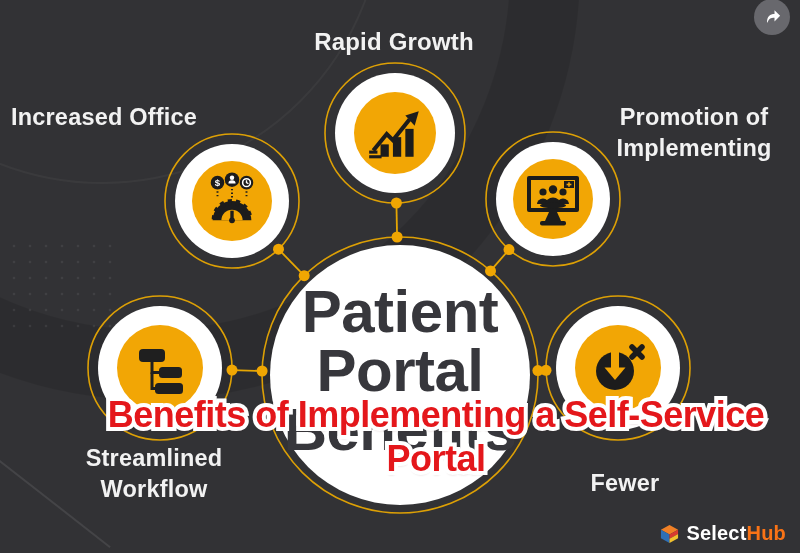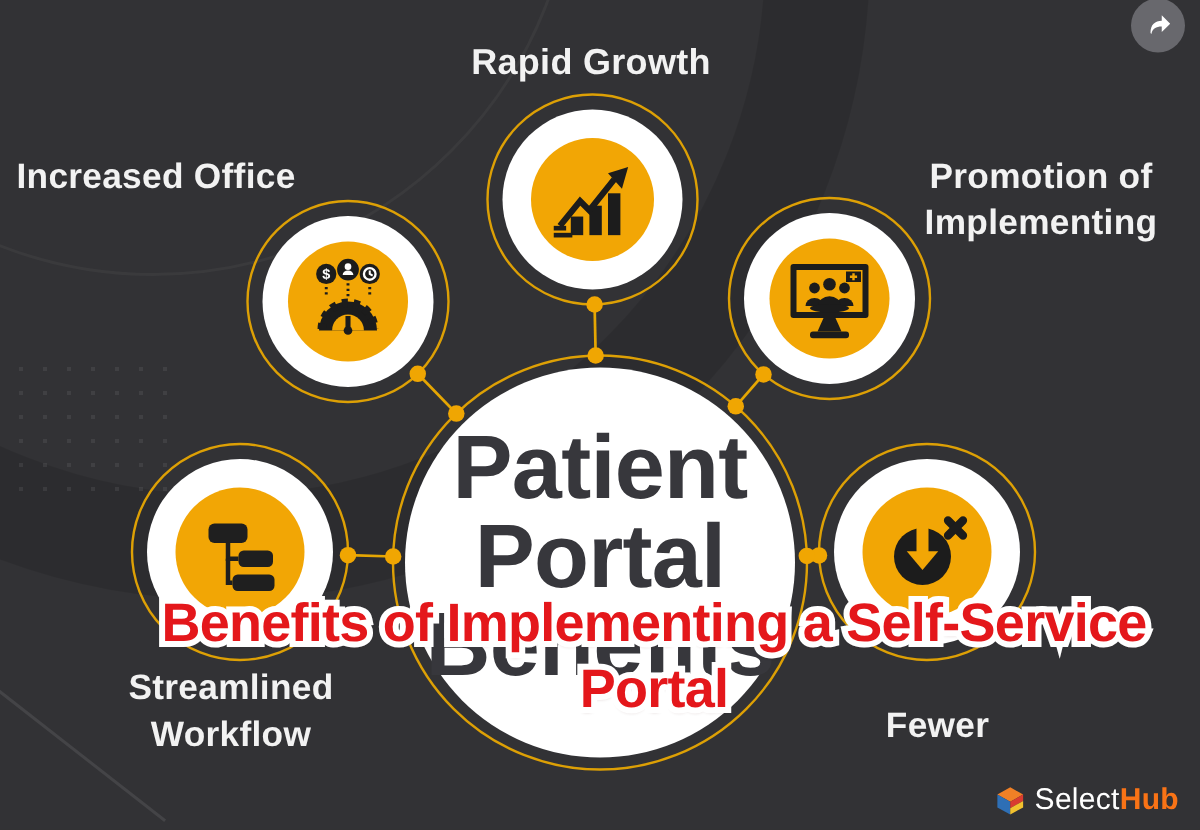--- a/index.html
+++ b/index.html
@@ -54,21 +54,21 @@
   .share-btn{
     position:absolute;left:754px;top:-1px;width:36px;height:36px;border-radius:50%;
     background:#68686D;display:flex;align-items:center;justify-content:center;
     cursor:pointer;
   }
   
   .logo{
     position:absolute;right:14px;bottom:8px;display:flex;align-items:center;gap:6px;
   }
   .logo .word{font-size:20px;color:#ffffff;letter-spacing:0.2px;}
-  .logo .bold{font-weight:400;}
+  .logo .bold{font-weight:700;}
   .logo .light{font-weight:700;color:#f97316;}
   .icon-wrap{position:absolute;z-index:6;display:flex;align-items:center;justify-content:center;}
 </style>
 </head>
 <body>
 
 <div class="swoosh-tl"></div>
 <div class="swoosh-tl2"></div>
 <div class="dot-grid"></div>
 <div class="corner-line"></div>

